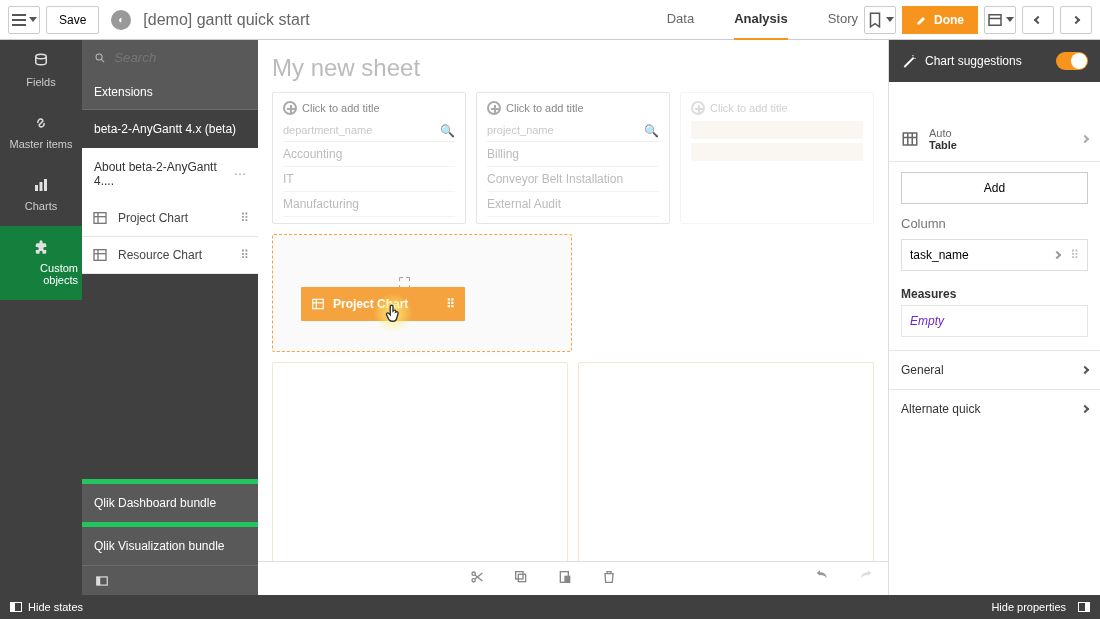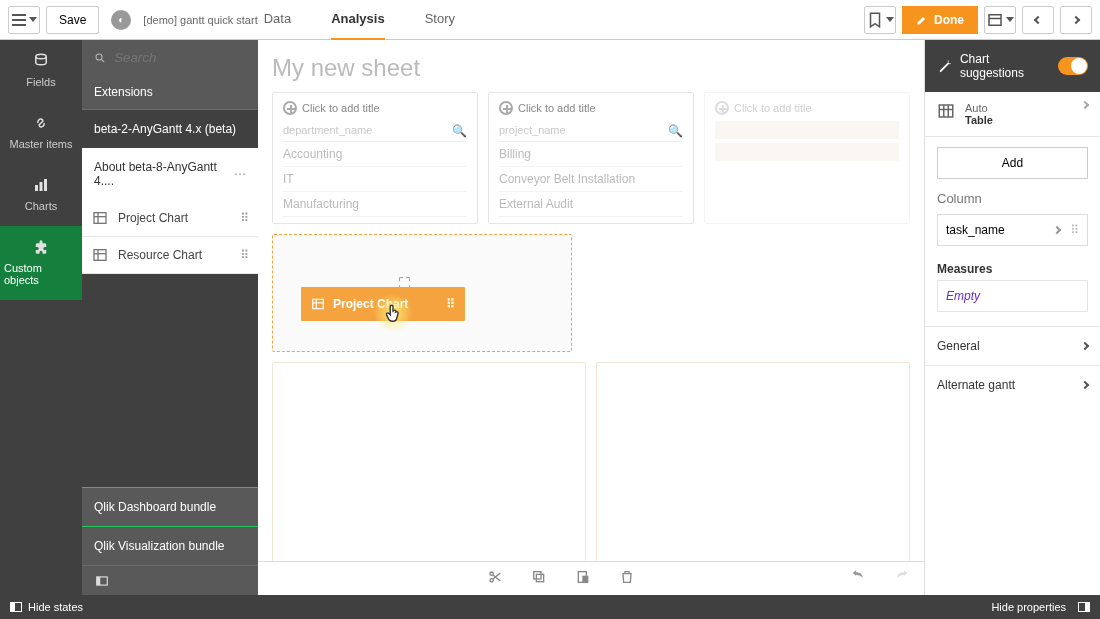--- a/index.html
+++ b/index.html
@@ -7,48 +7,48 @@
 
 
 .top-toolbar { height: 40px; border-bottom: 1px solid #ccc; display: flex; align-items: center; padding: 0 8px; gap: 6px; }
 .btn { border: 1px solid #ccc; background: #fff; padding: 6px 12px; font-size: 12px; cursor: pointer; border-radius: 2px; }
 .btn-icon { border: 1px solid #ccc; background: #fff; width: 32px; height: 28px; display: flex; align-items: center; justify-content: center; cursor: pointer; border-radius: 2px; }
 .hamburger { display: flex; flex-direction: row; align-items: center; gap: 3px; }
 .hamburger .lines { display: flex; flex-direction: column; gap: 3px; }
 .hamburger .line { width: 14px; height: 2px; background: #555; }
 .caret-down { width: 0; height: 0; border-left: 4px solid transparent; border-right: 4px solid transparent; border-top: 5px solid #555; }
 .logo-circle { width: 20px; height: 20px; border-radius: 50%; background: #999; display: flex; align-items: center; justify-content: center; color: #fff; font-size: 10px; margin-left: 6px; }
-.doc-title { font-size: 11px; color: #666; margin-left: 6px; }
-.tabs-center { flex: 1; display: flex; justify-content: flex-start; gap: 40px; align-items: center; height: 100%; }
+.doc-title { font-size: 16px; color: #666; margin-left: 6px; }
+.tabs-center { flex: 1; display: flex; justify-content: flex-end; gap: 40px; align-items: center; height: 100%; }
 .center-tab { font-size: 13px; color: #666; padding: 12px 0; border-bottom: 3px solid transparent; cursor: pointer; }
 .center-tab.active { font-weight: bold; border-bottom-color: #f7941e; color: #333; }
 .done-btn { background: #f7941e; border: none; color: #fff; padding: 7px 14px; font-size: 12px; font-weight: bold; display: flex; align-items: center; gap: 6px; cursor: pointer; }
 
 
 .main { flex: 1; display: flex; overflow: hidden; }
 
 
-.left-rail { width: 82px; background: #404040; display: flex; flex-direction: column; }
+.left-rail { width: 82px; background: #404040; display: flex; flex-direction: column; text-align: right; }
 .rail-item { display: flex; flex-direction: column; align-items: center; justify-content: center; padding: 12px 4px 14px; color: #ccc; font-size: 11px; gap: 6px; cursor: pointer; }
 .rail-item.active { background: #15803d; color: #fff; }
 .rail-icon { color: #e0e0e0; }
 
 
 .asset-panel { width: 176px; background: #595959; display: flex; flex-direction: column; color: #fff; font-size: 12px; }
 .search-bar { display: flex; align-items: center; padding: 10px 12px; gap: 8px; background: #595959; }
 .search-bar input { background: transparent; border: none; color: #ccc; font-style: italic; outline: none; width: 100%; }
 .panel-section { padding: 10px 12px; border-bottom: 1px solid #6b6b6b; }
 .panel-item { padding: 12px 12px; cursor: pointer; display: flex; align-items: center; }
 .panel-item.selected { background: #404040; }
 .panel-item.about { background: #fff; color: #333; display: flex; justify-content: space-between; }
 .chart-list { background: #fff; }
 .chart-row { display: flex; align-items: center; padding: 10px 10px; border-bottom: 1px solid #e5e5e5; color: #444; gap: 10px; cursor: pointer; }
 .grip { color: #999; font-size: 12px; margin-left: auto; letter-spacing: -1px; }
 .asset-bottom { margin-top: auto; background: #595959; }
-.asset-bottom .row { padding: 12px 12px; border-top: 1px solid #22c55e; cursor: pointer; }
+.asset-bottom .row { padding: 12px 12px; border-top: 5px solid #22c55e; cursor: pointer; }
 .asset-blank { flex: 1; background: #404040; }
 .last-row { height: 30px; background: #595959; display: flex; align-items: center; padding: 0 12px; border-top: 1px solid #6b6b6b; }
 
 
 .canvas-wrap { flex: 1; display: flex; flex-direction: column; background: #fff; }
 .canvas { flex: 1; padding: 14px 14px 0 14px; overflow: hidden; position: relative; }
 .sheet-title { font-size: 24px; color: #bbb; margin-bottom: 10px; }
 .mini-cards { display: flex; gap: 10px; }
 .mini-card { flex: 1; border: 1px solid #e5e5e5; border-radius: 2px; padding: 8px 10px 6px; font-size: 12px; min-height: 112px; }
 .mini-card.faded { opacity: 0.4; }
@@ -62,25 +62,25 @@
 .field-row { padding: 5px 0; color: #bbb; border-bottom: 1px solid #f3f3f3; font-size: 12px; }
 
 .drop-zone { margin-top: 10px; width: 300px; height: 118px; border: 1.5px dashed #f4a33f; background: #fafafa; display: flex; align-items: center; justify-content: center; position: relative; border-radius: 2px; }
 .drag-chip { position: absolute; top: 52px; left: 28px; width: 164px; height: 34px; background: #f4a33f; display: flex; align-items: center; gap: 8px; padding: 0 10px; color: #fff; font-size: 12px; font-weight: bold; border-radius: 1px; }
 .drag-chip .grip2 { margin-left: auto; opacity: 0.9; font-size: 12px; }
 .cursor-glow { position: absolute; top: 58px; left: 100px; width: 40px; height: 40px; border-radius: 50%; background: radial-gradient(circle, rgba(255,235,120,0.95) 0%, rgba(255,235,120,0.0) 70%); display: flex; align-items: center; justify-content: center; }
 .empty-card { border: 1px solid #f2e6d6; flex: 1; height: 240px; border-radius: 2px; }
 .lower-cards { display: flex; gap: 10px; margin-top: 10px; }
 
 
-.prop-panel { width: 176px; border-left: 1px solid #ddd; display: flex; flex-direction: column; font-size: 12px; }
+.prop-panel { width: 212px; border-left: 1px solid #ddd; display: flex; flex-direction: column; font-size: 12px; }
 .suggest-bar { background: #404040; color: #fff; padding: 12px 12px; display: flex; align-items: center; gap: 8px; }
 .toggle { margin-left: auto; width: 32px; height: 18px; background: #f7941e; border-radius: 10px; position: relative; }
 .toggle .knob { position: absolute; right: 1px; top: 1px; width: 16px; height: 16px; border-radius: 50%; background: #fff; }
-.auto-row { border-bottom: 1px solid #e5e5e5; padding: 10px 12px; display: flex; gap: 10px; }
+.auto-row { border-bottom: 1px solid #e5e5e5; padding: 10px 12px; display: flex; align-items: center; gap: 10px; margin-top: 35px; }
 .auto-row .lbl { display: flex; flex-direction: column; font-size: 11px; }
 .auto-row .lbl .t1 { color: #666; }
 .auto-row .lbl .t2 { font-weight: bold; color: #333; }
 .add-btn { margin: 10px 12px; border: 1px solid #ccc; padding: 8px 0; text-align: center; cursor: pointer; }
 .section-label { padding: 6px 12px 2px; font-weight: bold; color: #333; }
 .sub-label { padding: 2px 12px 6px; color: #777; font-size: 13px; }
 .dim-box { margin: 2px 12px 10px; border: 1px solid #ddd; padding: 8px 8px; display: flex; align-items: center; gap: 6px; }
 .dim-box .chev { margin-left: auto; color: #999; }
 .dim-box .grip3 { color: #bbb; margin-left: 4px; }
 .empty-box { margin: 2px 12px 10px; border: 1px solid #e5e5e5; padding: 8px 8px; color: #6d28d9; font-style: italic; }
@@ -183,21 +183,21 @@
     <div class="search-bar">
       <svg width="14" height="14" viewBox="0 0 24 24">
           <circle cx="10" cy="10" r="6" fill="none" stroke="#bbb" stroke-width="2"></circle>
           <line x1="15" y1="15" x2="20" y2="20" stroke="#bbb" stroke-width="2"></line>
         </svg>
       <input placeholder="Search" style="">
     </div>
     <div class="panel-section">Extensions</div>
     <div class="panel-item selected">beta-2-AnyGantt 4.x (beta)</div>
     <div class="panel-item about">
-      <span>About beta-8-AnyGantt 4....</span>
+      <span>About beta-2-AnyGantt 4....</span>
         <span style="color:#999">⋯</span>
     </div>
     <div class="chart-list">
       <div class="chart-row">
         <svg width="16" height="16" viewBox="0 0 24 24">
             <rect x="3" y="4" width="18" height="16" fill="none" stroke="#777" stroke-width="2"></rect>
             <line x1="3" y1="10" x2="21" y2="10" stroke="#777" stroke-width="2"></line>
             <line x1="9" y1="4" x2="9" y2="20" stroke="#777" stroke-width="2"></line>
           </svg>
         <span>Project Chart</span>
@@ -356,21 +356,21 @@
       <span class="grip3">⠿</span>
     </div>
     <div class="section-label">Measures</div>
     <div class="empty-box">Empty</div>
     <div style="flex:0.02"></div>
     <div class="expander">
       <span>General</span>
         <span class="chev-r" style="color:#555"></span>
     </div>
     <div class="expander">
-      <span>Alternate gantt</span>
+      <span>Alternate quick</span>
         <span class="chev-r" style="color:#555"></span>
     </div>
   </div>
 </div>
 
 <div class="footer">
   <div class="left">
     <span class="sq"></span>
     <span>Hide states</span>
   </div>

